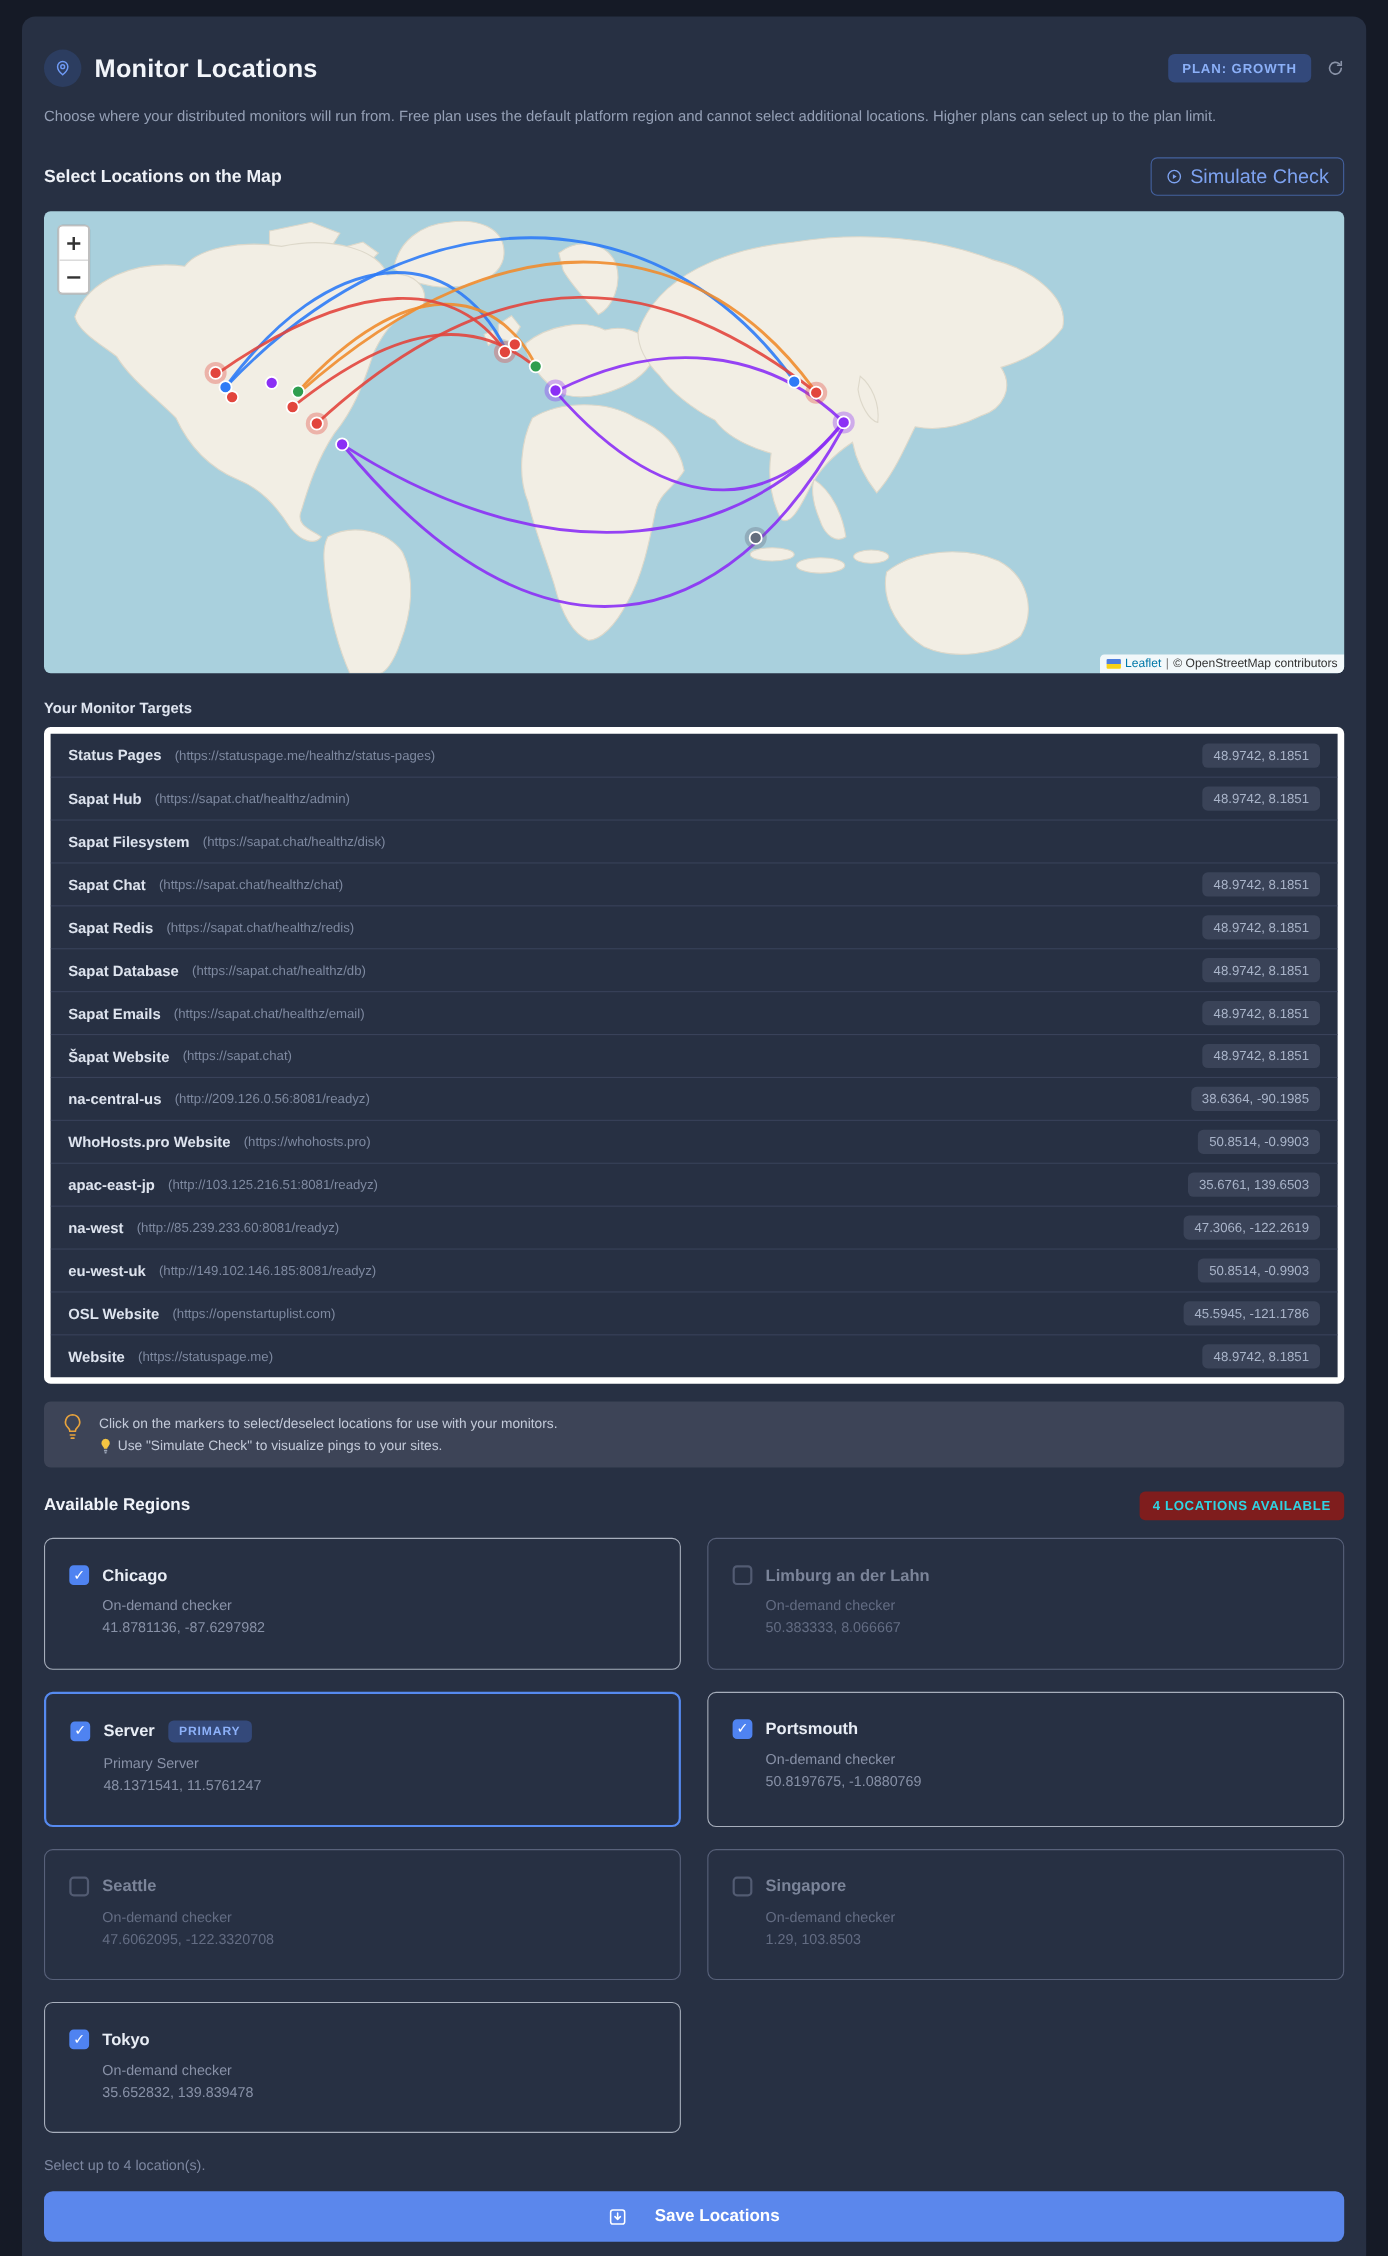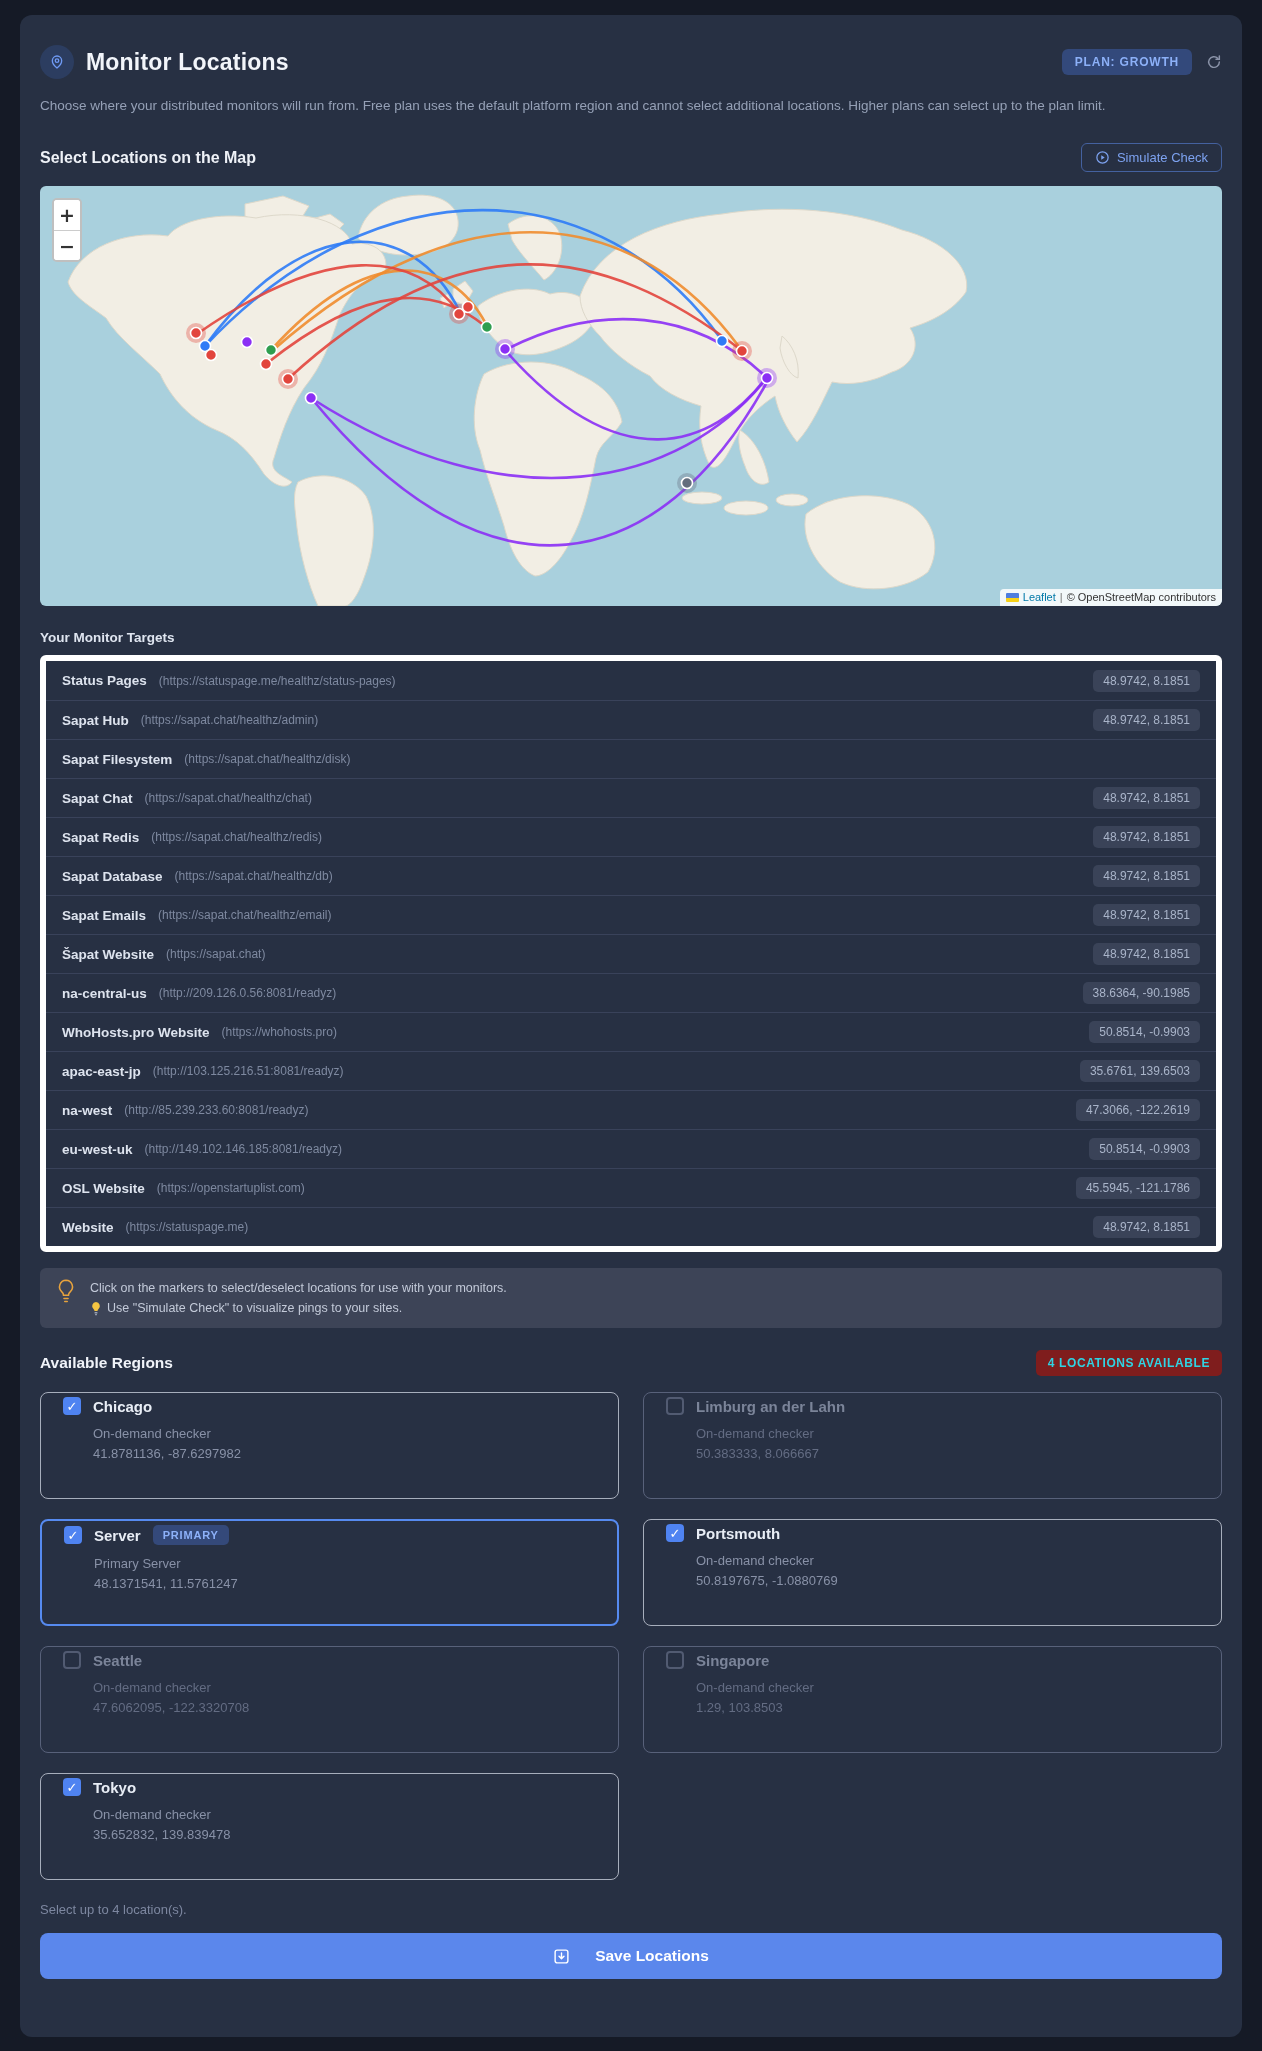--- a/index.html
+++ b/index.html
@@ -13,21 +13,21 @@
   .pin-badge { width:34px; height:34px; border-radius:50%; background:#2c3d60; display:flex; align-items:center; justify-content:center; }
   .title { font-size:23px; font-weight:700; letter-spacing:.2px; color:#f2f5fa; }
   .hdr-right { display:flex; align-items:center; gap:14px; }
   .plan-badge { background:#33497b; color:#8cb0f8; font-size:12px; font-weight:700; letter-spacing:.8px; padding:6px 13px; border-radius:6px; }
   .refresh { color:#8a93a8; display:flex; cursor:pointer; }
   .desc { color:#95a0b6; font-size:13.5px; line-height:1.65; margin:14px 0 26px; max-width:1150px; }
 
   
   .sec-row { display:flex; align-items:center; justify-content:space-between; margin-bottom:14px; }
   .sec-title { font-size:16px; font-weight:600; color:#eef1f7; }
-  .sim-btn { display:flex; align-items:center; gap:7px; background:transparent; border:1px solid #44619f; color:#7da2f0; font-size:13px; padding:6px 13px; border-radius:6px; cursor:pointer; font-family:inherit; }
+  .sim-btn { display:flex; align-items:center; gap:7px; background:transparent; border:1px solid #44619f; color:#7da2f0; font-size:18px; padding:6px 13px; border-radius:6px; cursor:pointer; font-family:inherit; }
   .map-wrap { position:relative; height:420px; border-radius:6px; overflow:hidden; background:#a9d0dd; }
   .map-svg { position:absolute; inset:0; }
   .zoomctl { position:absolute; top:12px; left:12px; width:30px; border:2px solid rgba(0,0,0,.25); border-radius:5px; overflow:hidden; background:#fff; }
   .zbtn { width:100%; height:30px; background:#fff; color:#333; font-size:19px; font-weight:700; display:flex; align-items:center; justify-content:center; cursor:pointer; font-family:"DejaVu Sans", sans-serif; }
   .zbtn + .zbtn { border-top:1px solid #ccc; }
   .attrib { position:absolute; right:0; bottom:0; background:rgba(255,255,255,.85); font-size:11px; color:#333; padding:2px 6px 3px; display:flex; align-items:center; gap:4px; border-top-left-radius:4px; }
   .ua-flag { display:inline-block; width:13px; height:9px; background:linear-gradient(#4e7ede 50%, #f7d117 50%); border-radius:1px; }
   .leaflet-link { color:#0078a8; }
   .attrib-sep { color:#777; }
 
@@ -44,21 +44,21 @@
   
   .tip { display:flex; align-items:flex-start; gap:14px; background:#3d4457; border-radius:6px; padding:10px 16px; margin:16px 0 22px; }
   .tip-texts { font-size:12.5px; color:#c3cad9; line-height:1.6; }
   .tip-line2 { display:flex; align-items:center; gap:5px; }
 
   
   .regions-row { display:flex; align-items:center; justify-content:space-between; margin-bottom:16px; }
   .regions-title { font-size:15.5px; font-weight:700; color:#f0f3f9; }
   .avail-badge { background:#7f1d1d; color:#2fd3e3; font-size:12px; font-weight:700; letter-spacing:.6px; padding:6px 12px; border-radius:5px; }
   .grid { display:grid; grid-template-columns:1fr 1fr; gap:20px 24px; }
-  .rcard { border:1px solid #a7aebc; border-radius:8px; padding:4px 22px 26px; min-height:107px; cursor:pointer; }
+  .rcard { border:1px solid #a7aebc; border-radius:8px; padding:24px 22px 26px; min-height:107px; cursor:pointer; }
   .rcard.disabled { border-color:#58617a; cursor:default; }
   .rcard.primary { border:2px solid #568af0; }
   .rtop { display:flex; align-items:center; gap:12px; }
   .cbox { width:18px; height:18px; border-radius:4px; border:2px solid #8a93a8; flex:0 0 auto; }
   .rcard.checked .cbox { background:#4f83f1; border-color:#4f83f1; position:relative; }
   .rcard.checked .cbox::after { content:"✓"; position:absolute; inset:0; color:#fff; font-size:13px; font-weight:700; display:flex; align-items:center; justify-content:center; font-family:"DejaVu Sans", sans-serif; }
   .rcard.disabled .cbox { border-color:#525b72; }
   .rname { font-size:15px; font-weight:600; color:#e8edf5; }
   .rcard.disabled .rname { color:#7b8499; }
   .primary-badge { background:#34497a; color:#8db1f9; font-size:11px; font-weight:700; letter-spacing:.8px; padding:4px 10px; border-radius:5px; }

